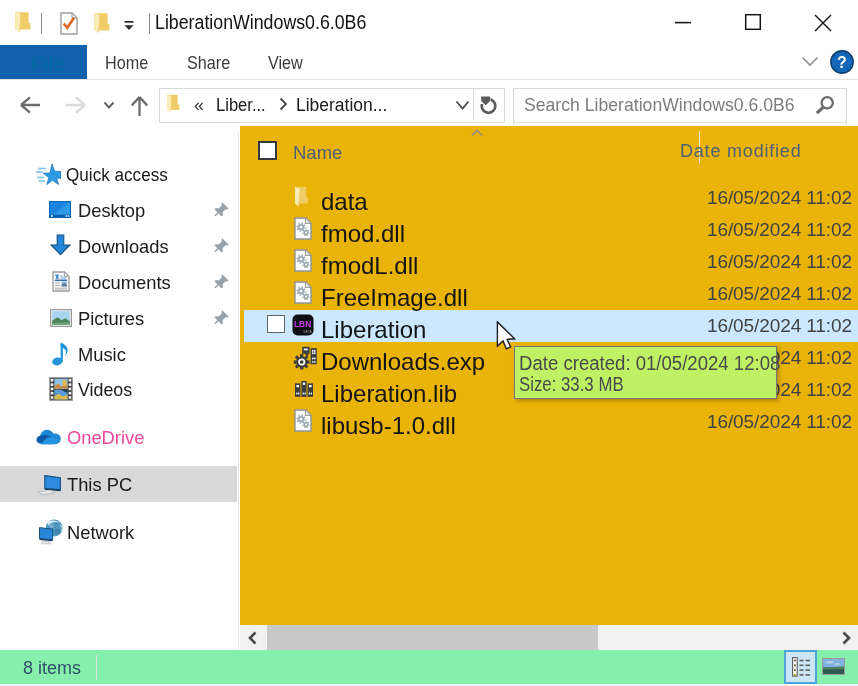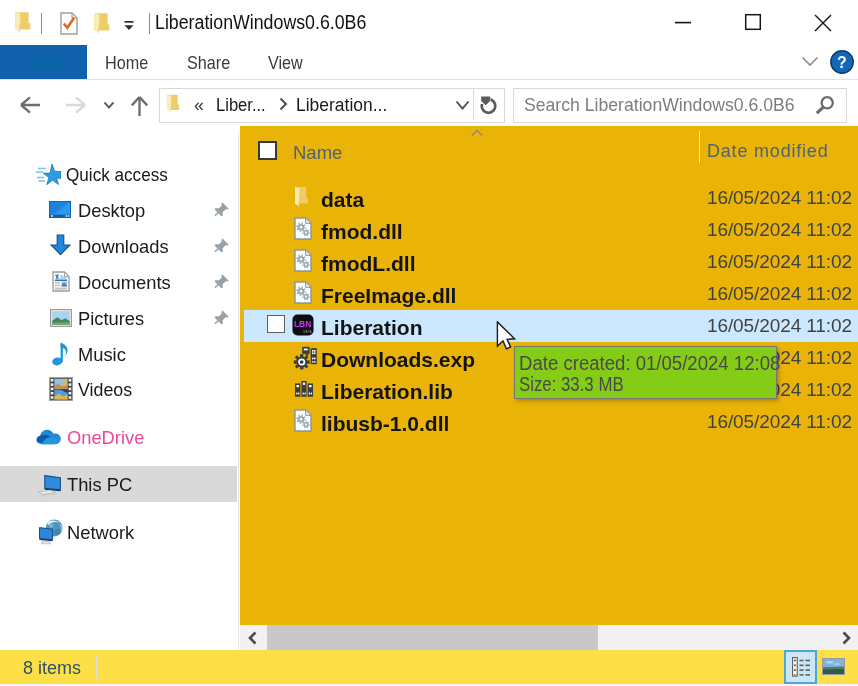--- a/index.html
+++ b/index.html
@@ -1,21 +1,21 @@
 <!DOCTYPE html>
 <html><head>
 <meta charset="utf-8">
 <style>
   html,body{margin:0;padding:0;}
   body{width:858px;height:686px;overflow:hidden;background:#fff;
        font-family:"Liberation Sans",sans-serif;-webkit-font-smoothing:antialiased;}
   #win{position:relative;width:858px;height:686px;background:#fff;overflow:hidden;}
   .abs{position:absolute;}
   .txt{white-space:nowrap;}
-  .fname{font-size:21px;color:#141414;font-weight:bold;}
+  .fname{font-size:24px;color:#141414;}
   .fdate{font-size:19px;color:#3f4345;letter-spacing:-0.1px;}
 </style>
 </head>
 <body>
 <div id="win">
 
   <div id="titlebar" class="abs" style="left:0;top:0;width:858px;height:45px;background:#ffffff;">
 
     <svg class="abs" style="left:13px;top:10px;" width="19" height="23" viewBox="0 0 19 23">
       <path d="M2.2,2.2 L15.6,2.2 L15.6,13.2 L17.4,13.2 L17.4,19.6 L2.2,19.6 Z" fill="#f0cc66"></path>
@@ -262,21 +262,21 @@
   <div class="abs" style="left:238px;top:132px;width:1px;height:518px;background:#e6e6e6;"></div>
 
   <div id="filearea" class="abs" style="left:240px;top:126px;width:632px;height:499px;background:#eab308;">
 
     <svg class="abs" style="left:230px;top:2px;" width="14" height="10" viewBox="0 0 14 10">
       <path d="M1.8,7.6 L7,2.4 L12.2,7.6" fill="none" stroke="#8a8a8a" stroke-width="1.4"></path>
     </svg>
     <div class="abs" style="left:18px;top:15px;width:19px;height:19px;border:2px solid #33393e;box-sizing:border-box;background:#fff;"></div>
     <div class="abs txt" style="left:53px;top:15.9px;font-size:18.5px;color:#4d6378;">Name</div>
     <div class="abs" style="left:459px;top:5px;width:1px;height:32px;background:#e6e6e6;"></div>
-    <div class="abs txt" style="left:467px;top:15.4px;font-size:18px;color:#4d6378;letter-spacing:0.8px;">Date modified</div>
+    <div class="abs txt" style="left:440px;top:15.4px;font-size:18px;color:#4d6378;letter-spacing:0.8px;">Date modified</div>
 
     <div class="abs" style="left:4px;top:184px;width:614px;height:32px;background:#cce8ff;"></div>
 
     <svg class="abs" style="left:53px;top:59px;" width="16" height="24" viewBox="0 0 16 24">
       <path d="M2,2 L13.2,2 L13.2,12.4 L14.8,12.4 L14.8,18.6 L2,18.6 Z" fill="#f0cc66"></path>
       <path d="M2,2 L6.6,3.4 L6,21.8 L2,18.4 Z" fill="#f8ecb8"></path>
       <path d="M6.5,3.3 L6.6,3.4 L6,21.8 L5.2,21.2 Z" fill="#e7c76a"></path>
     </svg>
     <div class="abs txt fname" style="left:81px;top:61.5px;">data</div>
     <div class="abs txt fdate" style="left:467px;top:61.4px;">16/05/2024 11:02</div>
@@ -389,40 +389,40 @@
       <circle cx="7" cy="10.2" r="3.9" fill="none" stroke="#97a9b2" stroke-width="1.5" stroke-dasharray="1.35 1.7"></circle>
       <circle cx="7" cy="10.2" r="1.35" fill="#fcfcfc"></circle>
       <circle cx="12" cy="15.6" r="2.6" fill="#97a9b2"></circle>
       <circle cx="12" cy="15.6" r="3.1" fill="none" stroke="#97a9b2" stroke-width="1.3" stroke-dasharray="1.2 1.5"></circle>
       <circle cx="12" cy="15.6" r="1.05" fill="#fcfcfc"></circle>
     </svg>
     <div class="abs txt fname" style="left:81px;top:285.5px;">libusb-1.0.dll</div>
     <div class="abs txt fdate" style="left:467px;top:285.4px;">16/05/2024 11:02</div>
   </div>
 
-  <div class="abs" style="left:514px;top:346px;width:263px;height:53px;background:#84cc16;border:1px solid #767676;box-sizing:border-box;box-shadow:2px 2px 4px rgba(0,0,0,0.25);">
+  <div class="abs" style="left:514px;top:346px;width:263px;height:53px;background:#bef264;border:1px solid #767676;box-sizing:border-box;box-shadow:2px 2px 4px rgba(0,0,0,0.25);">
     <div class="abs txt" style="left:3.5px;top:5.1px;font-size:20px;color:#4a4a4a;transform:scaleX(0.929);transform-origin:0 50%;">Date created: 01/05/2024 12:08</div>
     <div class="abs txt" style="left:3.5px;top:25.7px;font-size:20px;color:#4a4a4a;transform:scaleX(0.84);transform-origin:0 50%;">Size: 33.3 MB</div>
   </div>
 
   <svg class="abs" style="left:496px;top:321px;" width="22" height="30" viewBox="0 0 22 30">
     <path d="M1.4,0.9 L1.4,25.1 L7.0,19.9 L10.4,27.8 L14.6,26.0 L11.1,18.3 L18.6,17.8 Z" fill="#ffffff" stroke="#1b1b1b" stroke-width="1.4"></path>
   </svg>
 
   <div class="abs" style="left:240px;top:625px;width:618px;height:25px;background:#f1f1f1;">
     <div class="abs" style="left:27px;top:0;width:331px;height:25px;background:#c8c8c8;"></div>
     <svg class="abs" style="left:6px;top:6px;" width="14" height="14" viewBox="0 0 14 14">
       <path d="M9.5,1.5 L4,7 L9.5,12.5" fill="none" stroke="#4a4a4a" stroke-width="2.6"></path>
     </svg>
     <svg class="abs" style="left:599px;top:6px;" width="14" height="14" viewBox="0 0 14 14">
       <path d="M4.5,1.5 L10,7 L4.5,12.5" fill="none" stroke="#4a4a4a" stroke-width="2.6"></path>
     </svg>
   </div>
 
-  <div id="statusbar" class="abs" style="left:0;top:650px;width:858px;height:36px;background:#fde047;">
+  <div id="statusbar" class="abs" style="left:0;top:650px;width:858px;height:36px;background:#86efac;">
     <div class="abs txt" style="left:23px;top:7.8px;font-size:18px;color:#33506b;">8 items</div>
     <div class="abs" style="left:96px;top:5px;width:1px;height:25px;background:#e0e0e0;"></div>
 
     <div class="abs" style="left:784px;top:0px;width:33px;height:34px;background:#cbe6f4;border:2px solid #4fa5d6;box-sizing:border-box;">
       <svg class="abs" style="left:6px;top:5px;" width="19" height="20" viewBox="0 0 19 20">
         <g stroke="#5a5a5a" stroke-width="1.1" fill="#fdfdfd">
           <rect x="0.6" y="0.6" width="4.6" height="18.5"></rect>
         </g>
         <g fill="#7a5a2a">
           <rect x="2" y="2.6" width="1.8" height="1.8"></rect>

